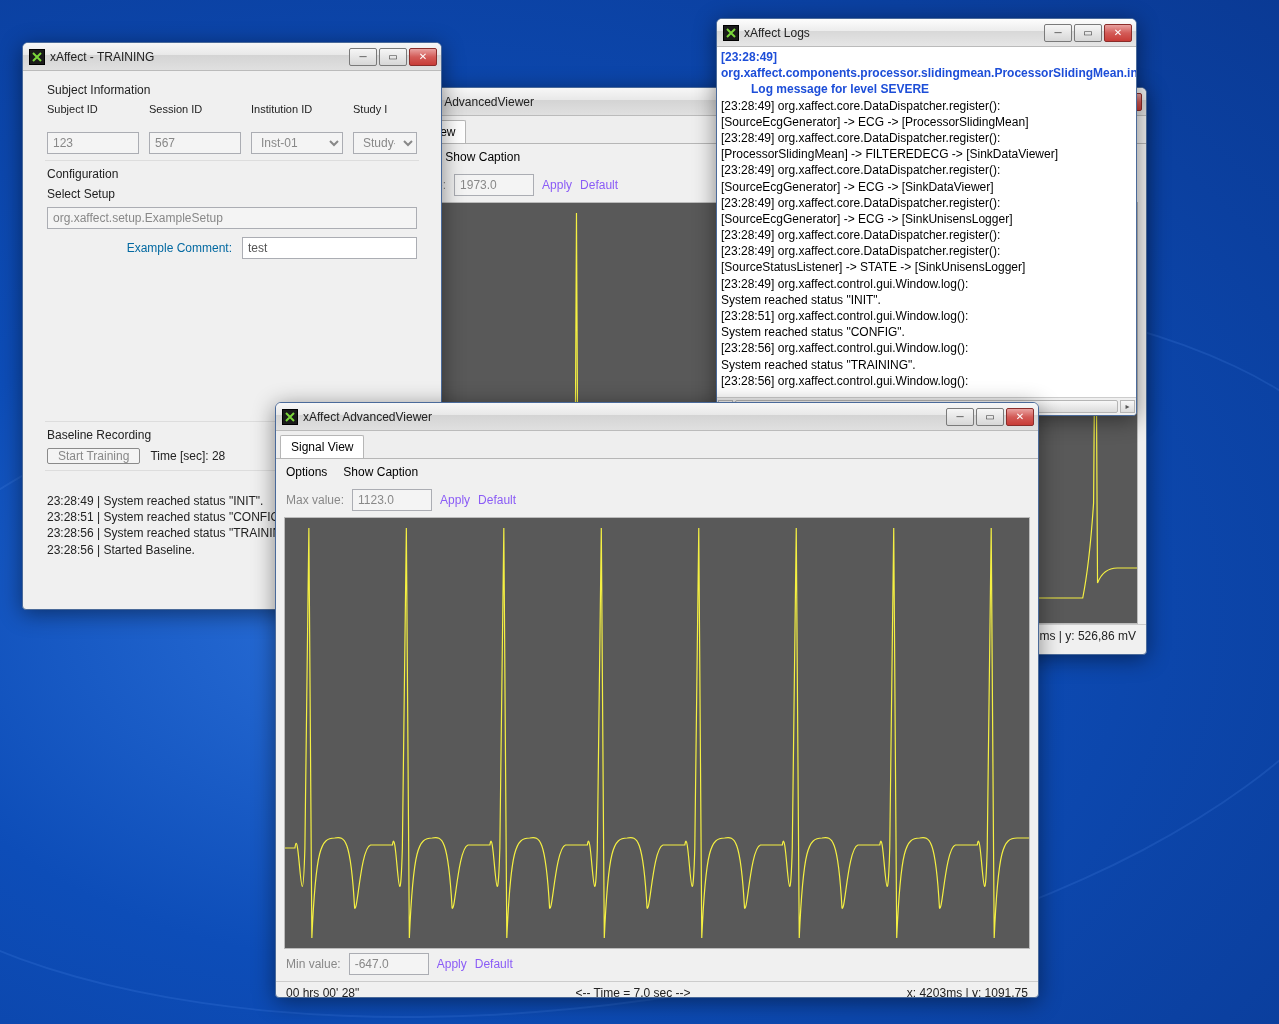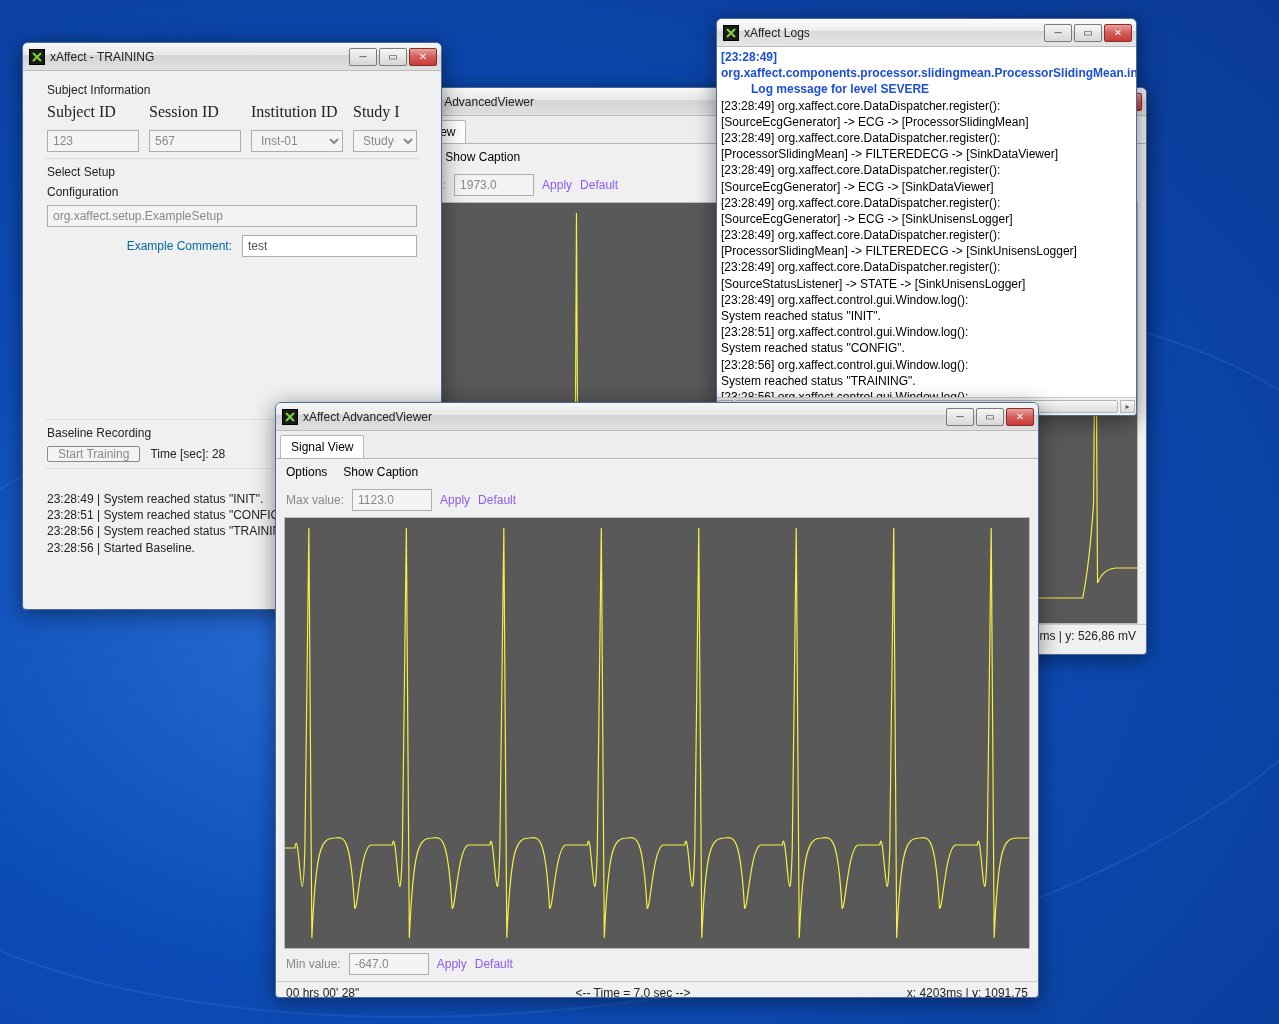--- a/index.html
+++ b/index.html
@@ -11,21 +11,21 @@
   .app-icon { width: 16px; height: 16px; background: #1a1a1a; border: 1px solid #000; display:inline-flex; align-items:center; justify-content:center; margin-right:5px; }
   .app-icon svg { display:block; }
   .title-text { flex: 1; font-size: 12px; color: #222; }
   .winbtns { display:flex; gap:0; }
   .winbtn { width: 28px; height: 18px; border: 1px solid #7a7a7a; background: linear-gradient(#f6f6f6,#d7d7d7); border-radius: 2px; margin-left:2px; display:flex; align-items:center; justify-content:center; font-size:10px; color:#333; }
   .winbtn.close { background: linear-gradient(#e9a2a0,#d35b57,#c83c37); color:#fff; border-color:#8a2d2a; }
   .content { padding: 8px 24px; font-size:12px; color:#222; }
   .section-head { font-size:12px; color:#222; margin: 4px 0 6px; }
   .row { display:flex; gap:10px; margin-bottom:6px; }
   .field { display:flex; flex-direction:column; }
-  .field label { font-size:16px; color:#222; margin-bottom:9px;font-family:Liberation Serif, serif; }
+  .field label { font-size:11px; color:#222; margin-bottom:17px; }
   input.text, select.text { height: 22px; border: 1px solid #abadb3; padding: 0 5px; background:#fff; color:#555; }
   select.text { background:#f5f5f5; }
   .disabled { background:#f4f4f4 !important; color:#888 !important; }
   .hr { height:1px; background:#ddd; margin:6px -2px; }
   .btn { height:16px; border:1px solid #8a8a8a; background:linear-gradient(#fdfdfd,#e4e4e4); padding:0 10px; color:#333; border-radius:2px; }
   .btn.disabled { color:#9a9a9a; background:#f1f1f1; }
   .loglines { margin-top:22px; line-height:1.35; }
   
   .tabs { display:flex; border-bottom:1px solid #b6b6b6; padding: 4px 4px 0 4px; background:#eee; }
   .tab { padding:4px 10px; border:1px solid #b6b6b6; border-bottom:none; background:#fff; border-radius:2px 2px 0 0; margin-right:4px; font-size:12px; }
@@ -118,22 +118,22 @@
       <div class="field" style="width:92px;">
         <label>Institution ID</label>
         <select class="text disabled"><option>Inst-01</option></select>
       </div>
       <div class="field" style="width:64px;">
         <label>Study I</label>
         <select class="text disabled"><option>Study-</option></select>
       </div>
     </div>
     <div class="hr"></div>
+    <div class="section-head">Configuration</div>
     <div class="section-head" style="margin-top:0">Select Setup</div>
-    <div class="section-head">Configuration</div>
     <input class="text disabled" style="width: 100%;" value="org.xaffect.setup.ExampleSetup">
     <div class="row" style="margin-top:8px; align-items:center;">
       <label style="width:185px; text-align:right; color:#0369a1;">Example Comment:</label>
       <input class="text" style="flex: 1 1 0%;" value="test">
     </div>
 
     <div style="height:150px;"></div>
     <div class="hr"></div>
     <div class="section-head">Baseline Recording</div>
     <div class="row" style="align-items:center;">
@@ -171,21 +171,20 @@
     <div class="sev" style="padding-left:30px;">Log message for level SEVERE</div>
     <div>[23:28:49] org.xaffect.core.DataDispatcher.register():</div>
       <div style="padding-left:0">        [SourceEcgGenerator] -&gt; ECG -&gt; [ProcessorSlidingMean]</div>
     <div>[23:28:49] org.xaffect.core.DataDispatcher.register():</div>
       <div>        [ProcessorSlidingMean] -&gt; FILTEREDECG -&gt; [SinkDataViewer]</div>
     <div>[23:28:49] org.xaffect.core.DataDispatcher.register():</div>
       <div>        [SourceEcgGenerator] -&gt; ECG -&gt; [SinkDataViewer]</div>
     <div>[23:28:49] org.xaffect.core.DataDispatcher.register():</div>
       <div>        [SourceEcgGenerator] -&gt; ECG -&gt; [SinkUnisensLogger]</div>
     <div>[23:28:49] org.xaffect.core.DataDispatcher.register():</div>
-      <div>        [ProcessorSlidingMean] -&gt; FILTEREDECG -&gt; [SinkUnisensLogger]</div>
     <div>[23:28:49] org.xaffect.core.DataDispatcher.register():</div>
       <div>        [SourceStatusListener] -&gt; STATE -&gt; [SinkUnisensLogger]</div>
     <div>[23:28:49] org.xaffect.control.gui.Window.log():</div>
       <div>        System reached status "INIT".</div>
     <div>[23:28:51] org.xaffect.control.gui.Window.log():</div>
       <div>        System reached status "CONFIG".</div>
     <div>[23:28:56] org.xaffect.control.gui.Window.log():</div>
       <div>        System reached status "TRAINING".</div>
     <div>[23:28:56] org.xaffect.control.gui.Window.log():</div>
   </div>

